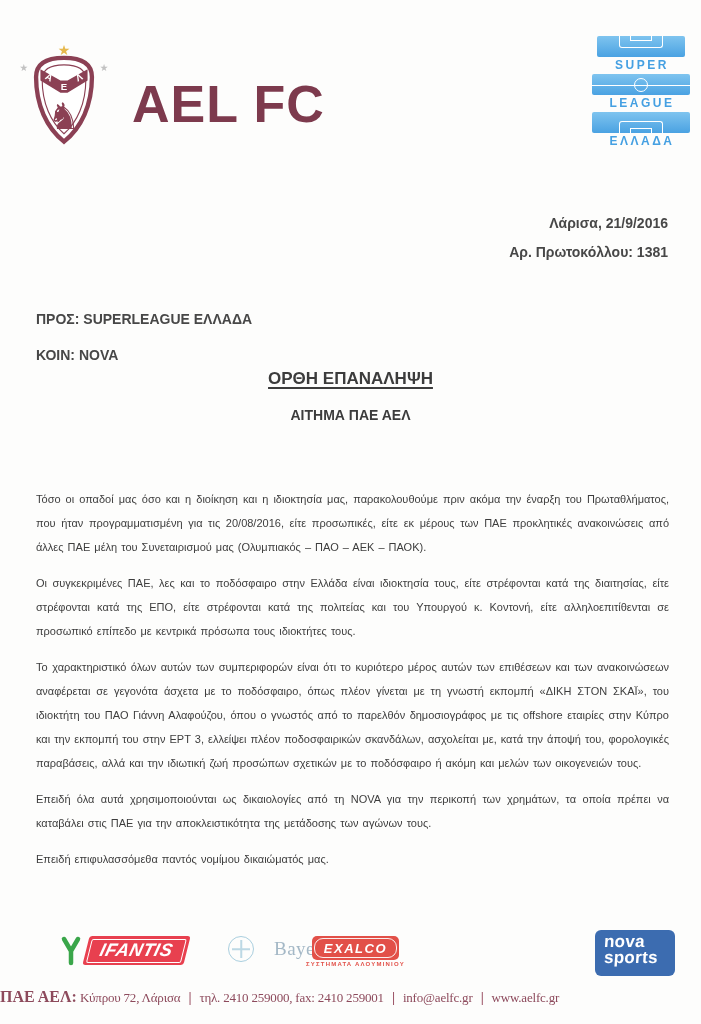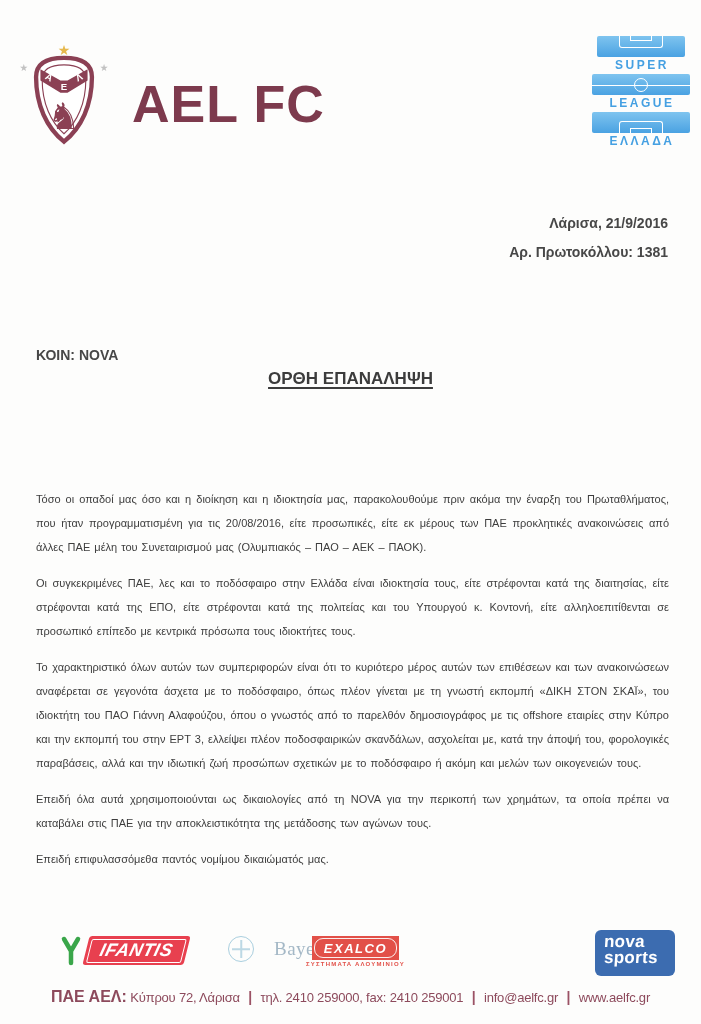--- a/index.html
+++ b/index.html
@@ -65,31 +65,31 @@
   }
   .ifantis-band::after { content:""; position:absolute; inset:2.5px; border:1.5px solid #fff; border-radius:2px; pointer-events:none; }
   .ifantis-band span { font-style:italic; font-weight:700; font-size:18px; color:#fff; letter-spacing:.5px; }
   .bayer { position:absolute; left:228px; top:6px; display:flex; align-items:center; gap:20px; }
   .bayer-circle { width:26px; height:26px; border:1.5px solid #aacfdf; border-radius:50%; position:relative; }
   .bayer-circle::before { content:""; position:absolute; left:50%; top:3px; bottom:3px; width:1.5px; background:#bcd8e4; transform:translateX(-50%); }
   .bayer-circle::after  { content:""; position:absolute; top:50%; left:3px; right:3px; height:1.5px; background:#bcd8e4; transform:translateY(-50%); }
   .bayer-word { font-family:"Liberation Serif", serif; font-size:19px; color:#a4b8c6; letter-spacing:.5px; }
   .exalco { position:absolute; left:306px; top:6px; text-align:center; }
   .exalco-pill {
-    display:inline-block; background:#e25048; border-radius:0; padding:3px 12px; position:relative;
+    display:inline-block; background:#e25048; border-radius:5px; padding:3px 12px; position:relative;
   }
   .exalco-pill::after { content:""; position:absolute; inset:2px; border:1px solid rgba(255,255,255,.9); border-radius:9px; }
   .exalco-pill span { font-weight:700; font-style:italic; font-size:13px; color:#fff; letter-spacing:1.5px; }
   .exalco-sub { margin-top:1px; font-size:6px; color:#e25048; letter-spacing:1.2px; font-weight:700; }
   .nova { position:absolute; right:26px; top:0; width:80px; height:46px; background:#3c6cb0; border-radius:6px;
     color:#fff; padding:4px 0 0 9px; }
   .nova div { font-weight:700; font-size:17px; line-height:0.95; transform:skewX(-4deg); letter-spacing:.3px; }
 
   
-  .footer { position:absolute; left:0; right:0; top:988px; text-align:center; color:#8d4a5c; font-size:13px; letter-spacing:-.2px; }
+  .footer { position:absolute; left:0; right:0; top:988px; color:#8d4a5c; font-size:13px; letter-spacing:-.2px;font-family:Liberation Serif, serif; }
   .footer .club { font-size:16px; font-weight:700; letter-spacing:0; }
   .footer .sep { font-weight:700; font-size:14px; padding:0 5px; color:#9b5265; }
 </style>
 </head>
 <body>
 
 <div class="page">
 
   <div class="crest">
     <svg width="96" height="128" viewBox="0 0 110 130">
@@ -126,25 +126,27 @@
     <div class="sl-bar b3">
       <div class="pitch-box outer"></div>
       <div class="pitch-box inner"></div>
     </div>
     <div class="sl-text">ΕΛΛΑΔΑ</div>
   </div>
 
   <div class="meta place">Λάρισα, 21/9/2016</div>
   <div class="meta protocol">Αρ. Πρωτοκόλλου: 1381</div>
 
+  <div class="recipient to">ΠΡΟΣ: SUPERLEAGUE ΕΛΛΑΔΑ</div>
   <div class="recipient cc">ΚΟΙΝ: NOVA</div>
 
   <div class="title-row main">
     <span>ΟΡΘΗ ΕΠΑΝΑΛΗΨΗ</span>
   </div>
+  <div class="title-row sub">ΑΙΤΗΜΑ ΠΑΕ ΑΕΛ</div>
 
   <div class="body-text">
     <p>Τόσο οι οπαδοί μας όσο και η διοίκηση και η ιδιοκτησία μας, παρακολουθούμε πριν ακόμα την έναρξη του Πρωταθλήματος, που ήταν προγραμματισμένη για τις 20/08/2016, είτε προσωπικές, είτε εκ μέρους των ΠΑΕ προκλητικές ανακοινώσεις από άλλες ΠΑΕ μέλη του Συνεταιρισμού μας (Ολυμπιακός – ΠΑΟ – ΑΕΚ – ΠΑΟΚ).</p>
     <p>Οι συγκεκριμένες ΠΑΕ, λες και το ποδόσφαιρο στην Ελλάδα είναι ιδιοκτησία τους, είτε στρέφονται κατά της διαιτησίας, είτε στρέφονται κατά της ΕΠΟ, είτε στρέφονται κατά της πολιτείας και του Υπουργού κ. Κοντονή, είτε αλληλοεπιτίθενται σε προσωπικό επίπεδο με κεντρικά πρόσωπα τους ιδιοκτήτες τους.</p>
     <p>Το χαρακτηριστικό όλων αυτών των συμπεριφορών είναι ότι το κυριότερο μέρος αυτών των επιθέσεων και των ανακοινώσεων αναφέρεται σε γεγονότα άσχετα με το ποδόσφαιρο, όπως πλέον γίνεται με τη γνωστή εκπομπή «ΔΙΚΗ ΣΤΟΝ ΣΚΑΪ», του ιδιοκτήτη του ΠΑΟ Γιάννη Αλαφούζου, όπου ο γνωστός από το παρελθόν δημοσιογράφος με τις offshore εταιρίες στην Κύπρο και την εκπομπή του στην ΕΡΤ 3, ελλείψει πλέον ποδοσφαιρικών σκανδάλων, ασχολείται με, κατά την άποψή του, φορολογικές παραβάσεις, αλλά και την ιδιωτική ζωή προσώπων σχετικών με το ποδόσφαιρο ή ακόμη και μελών των οικογενειών τους.</p>
     <p>Επειδή όλα αυτά χρησιμοποιούνται ως δικαιολογίες από τη NOVA για την περικοπή των χρημάτων, τα οποία πρέπει να καταβάλει στις ΠΑΕ για την αποκλειστικότητα της μετάδοσης των αγώνων τους.</p>
     <p>Επειδή επιφυλασσόμεθα παντός νομίμου δικαιώματός μας.</p>
   </div>
 
   <div class="sponsors">

